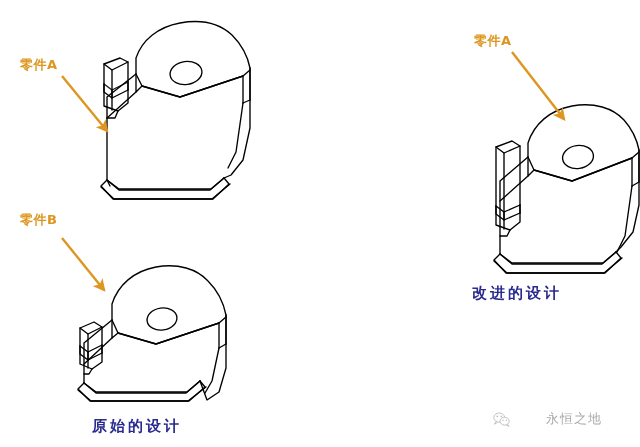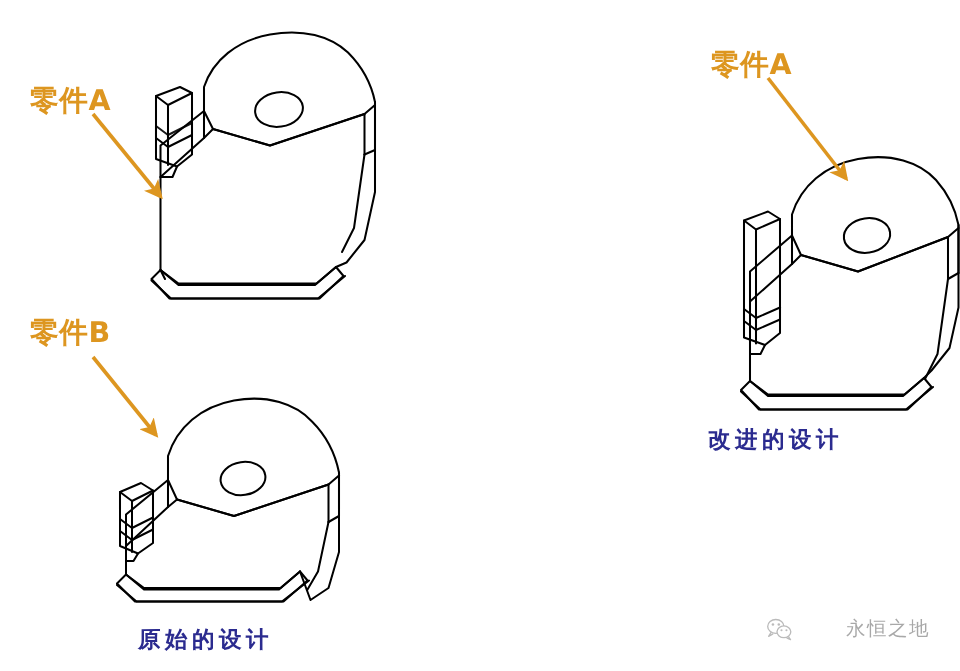--- a/index.html
+++ b/index.html
@@ -17,21 +17,21 @@
   }
   .figure-layer {
     position: absolute;
     left: 0; top: 0;
     width: 640px;
     height: 447px;
   }
   .anno-label {
     position: absolute;
     font-family: "DejaVu Sans", "Liberation Sans", sans-serif;
-    font-size: 19px;
+    font-size: 13px;
     font-weight: 700;
     color: #dd9620;
     letter-spacing: 0.5px;
     white-space: nowrap;
     line-height: 1;
   }
   .caption {
     position: absolute;
     font-family: "DejaVu Sans", "Liberation Sans", sans-serif;
     font-size: 15px;
@@ -199,21 +199,21 @@
   <div class="anno-label" style="left:20px; top:58px;">零件A</div>
 
   <div class="anno-label" style="left:20px; top:213px;">零件B</div>
 
   <div class="anno-label" style="left:474px; top:34px;">零件A</div>
 
   <div class="caption" style="left:92px; top:419px;">原始的设计</div>
 
   <div class="caption" style="left:472px; top:286px;">改进的设计</div>
 
-  <div class="watermark" style="left:510px; top:410px;gap:35px;">
+  <div class="watermark" style="left:492px; top:410px;gap:35px;">
     <svg class="wm-icon" width="19" height="17" viewBox="0 0 19 17" xmlns="http://www.w3.org/2000/svg">
       <g fill="none" stroke="#b0b0b0" stroke-width="0.9">
         <ellipse cx="7.2" cy="6.6" rx="5.4" ry="4.6"></ellipse>
         <path d="M4.2,10.4 L2.4,13.2 L5.4,11.6" stroke-linejoin="round"></path>
         <ellipse cx="12.6" cy="10.2" rx="4.6" ry="3.9" fill="#ffffff"></ellipse>
         <path d="M15.5,13.2 L17.0,15.4 L14.4,14.2" stroke-linejoin="round"></path>
       </g>
       <g fill="#b0b0b0">
         <circle cx="5.3" cy="5.3" r="0.85"></circle>
         <circle cx="9.2" cy="5.3" r="0.85"></circle>

